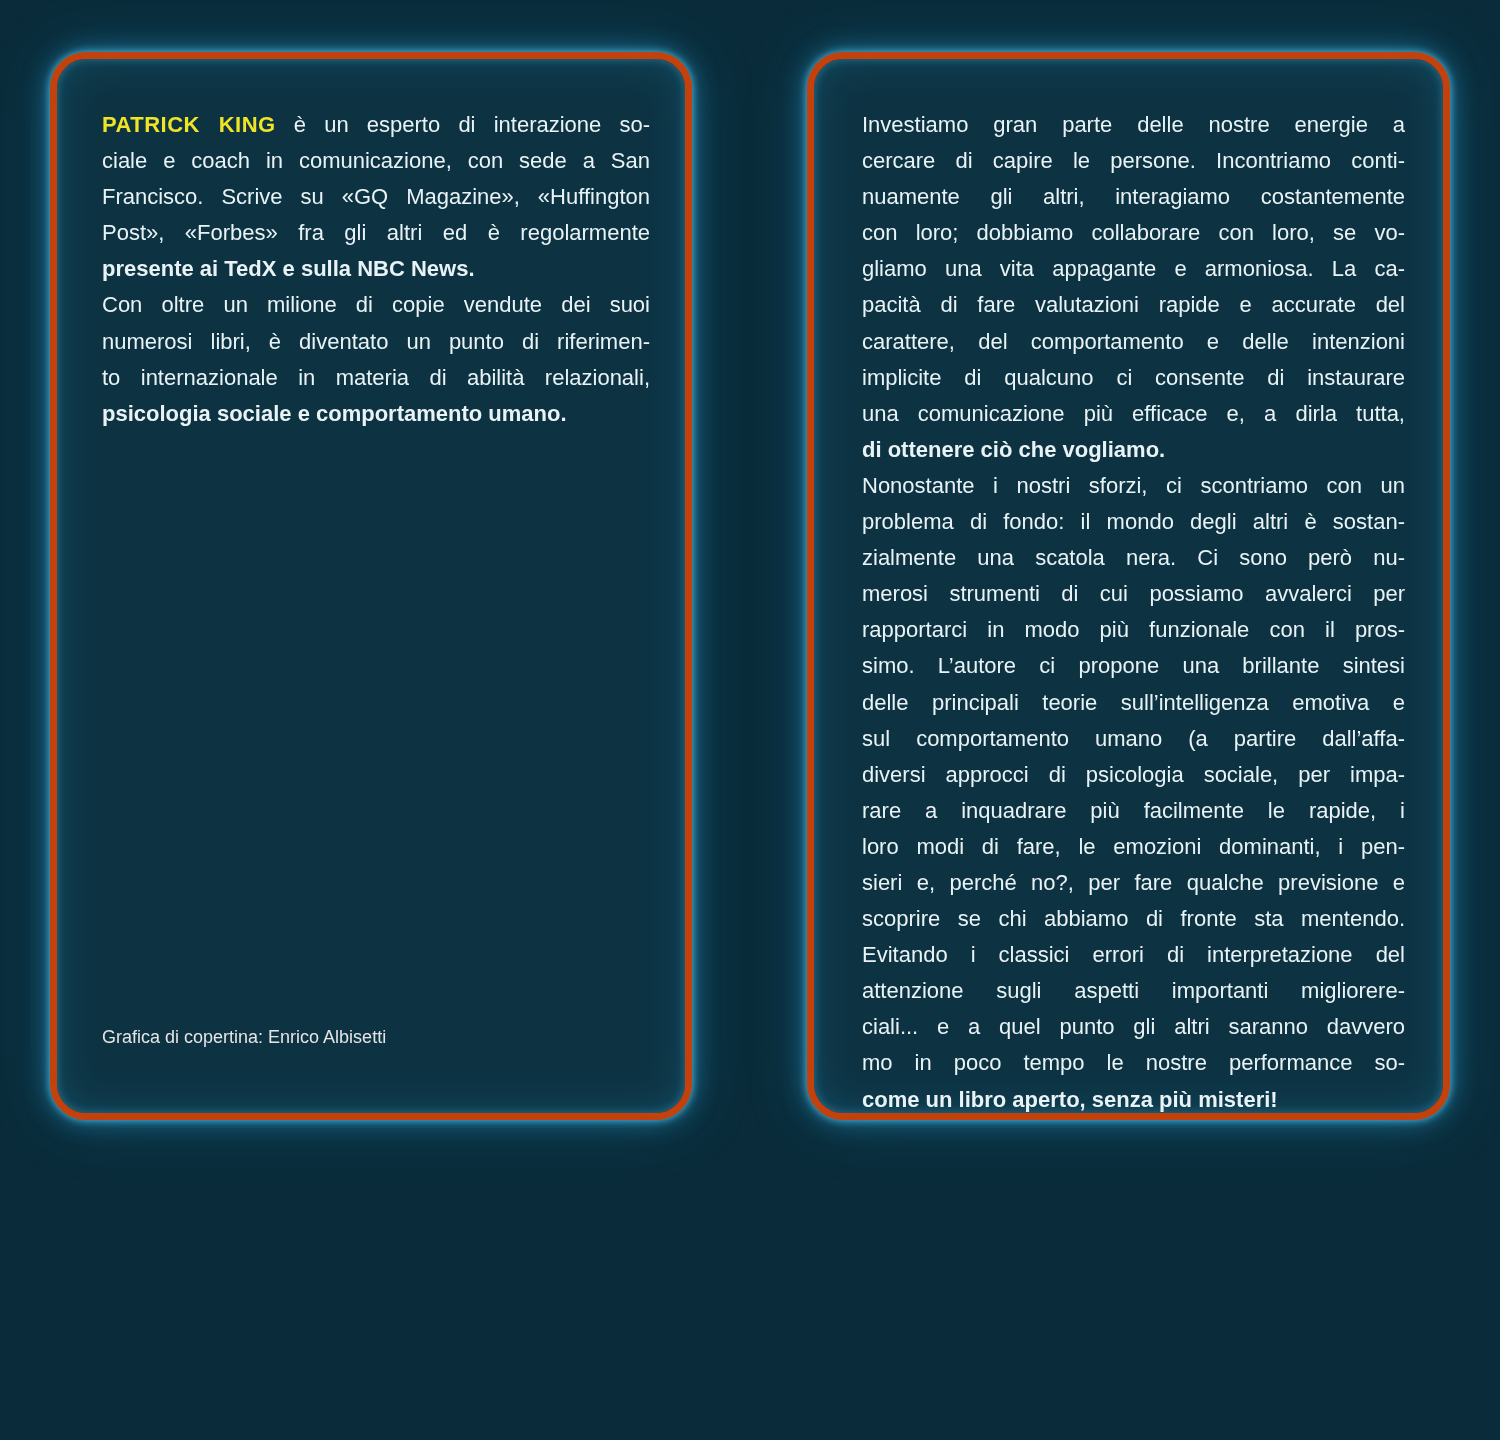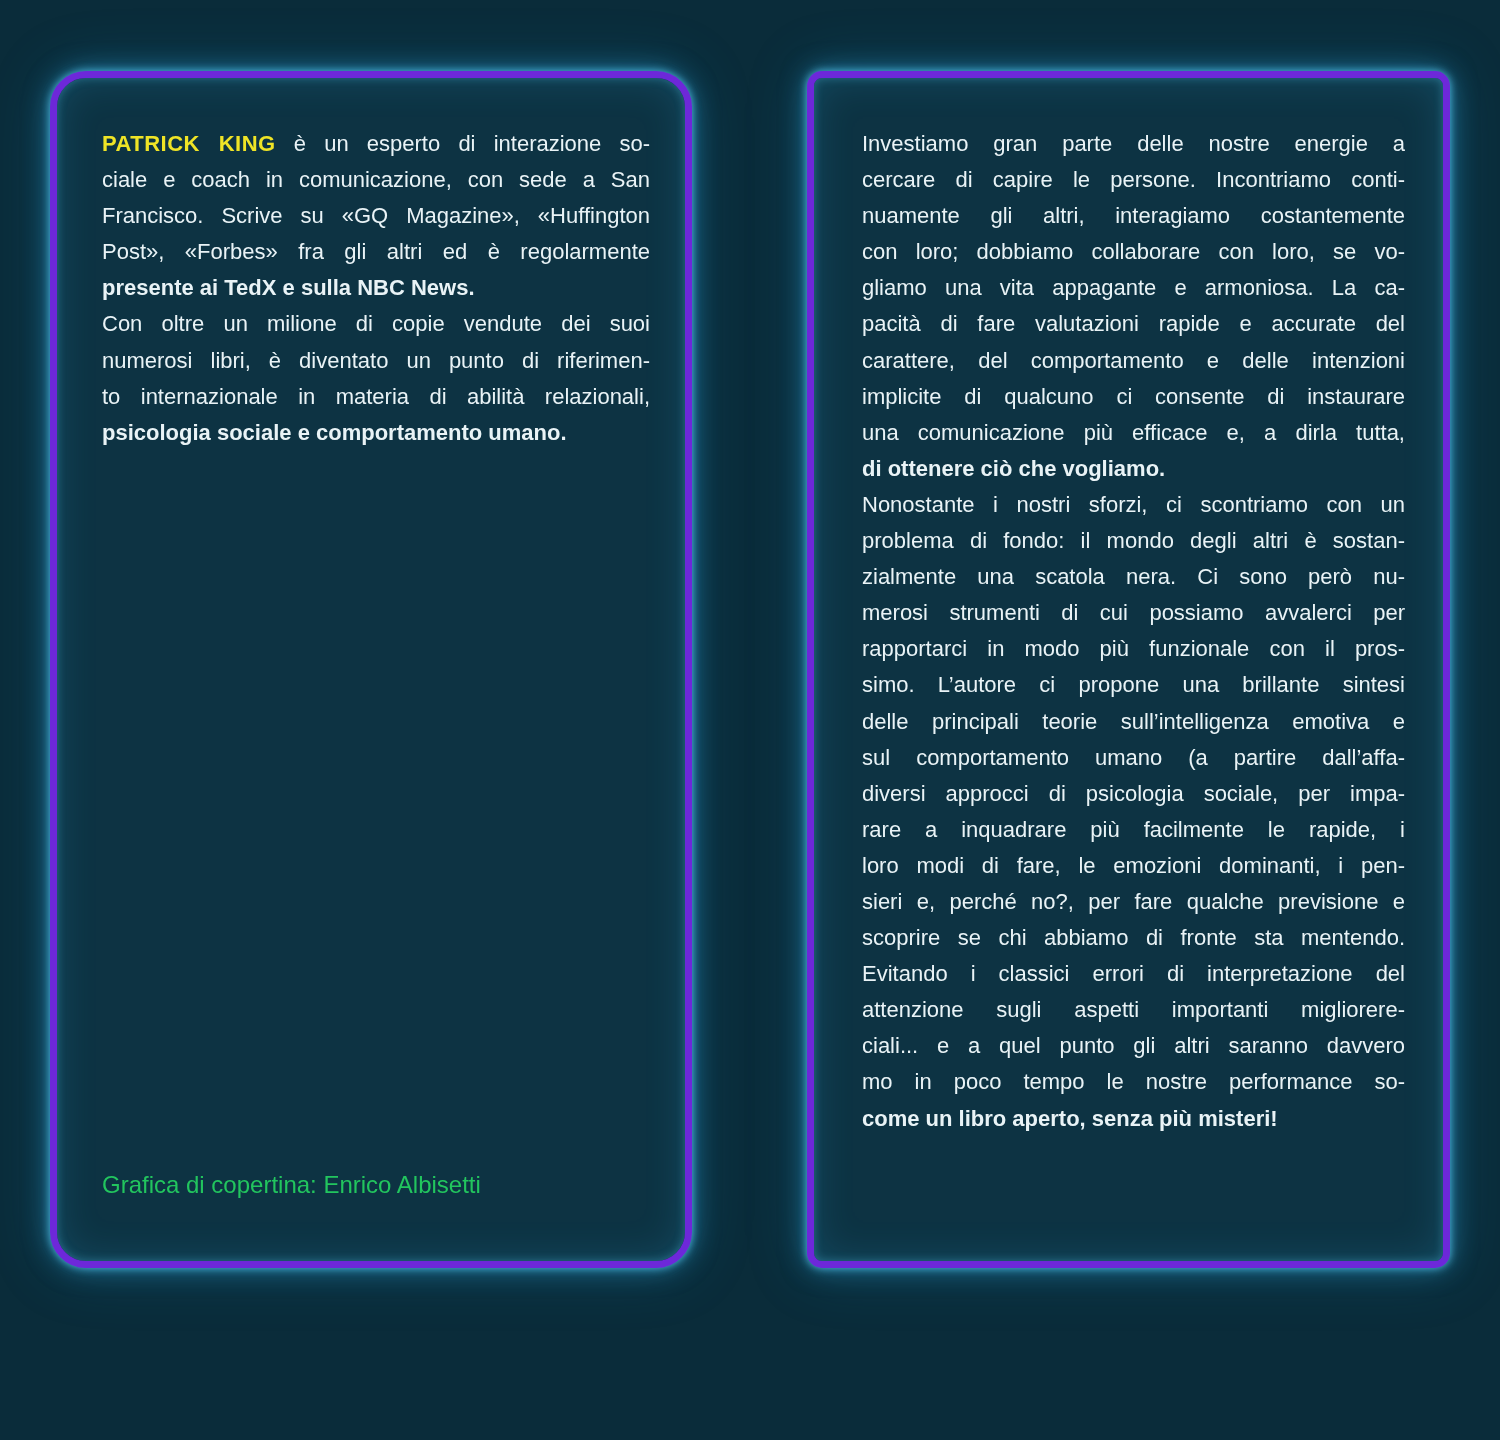--- a/index.html
+++ b/index.html
@@ -11,35 +11,34 @@
     position: relative;
     width: 1500px;
     height: 1440px;
     background: #0a2c3a;
     overflow: hidden;
     font-family: "Liberation Sans", sans-serif;
   }
   .panel {
     position: absolute;
     top: 52px;
-    height: 1197px;
+    height: 1068px;
     box-sizing: border-box;
     background: #0d3343;
-    border: 7px solid #6d28d9;
+    border: 7px solid #c2410c;
     border-radius: 36px;
     box-shadow:
       0 0 8px rgba(90, 205, 245, 0.85),
       0 0 26px rgba(45, 175, 230, 0.50),
       0 0 60px rgba(30, 150, 210, 0.25),
       inset 0 0 10px rgba(90, 205, 245, 0.35),
       inset 0 0 40px rgba(45, 175, 230, 0.20);
-    margin-top: 19px;
   }
   .panel.left  { left: 50px;  width: 642px; }
-  .panel.right { left: 807px; width: 643px; border-radius: 15px; }
+  .panel.right { left: 807px; width: 643px; }
   .panel-inner {
     position: relative;
     height: 100%;
     box-sizing: border-box;
   }
   .panel.left  .panel-inner { padding: 48px 35px 0 45px; }
   .panel.right .panel-inner { padding: 48px 38px 0 48px; }
   .para {
     color: #e9f3f6;
     font-size: 22px;
@@ -53,22 +52,22 @@
   .line.last { text-align-last: left; font-weight: bold; }
   .hl {
     color: #efe426;
     font-weight: bold;
     letter-spacing: 0.5px;
   }
   .credit {
     position: absolute;
     left: 45px;
     bottom: 64px;
-    color: #22c55e;
-    font-size: 24px;
+    color: #e5e5e5;
+    font-size: 18px;
     line-height: 24px;
   }
 </style>
 </head>
 <body>
 
 <div class="page">
 
   <section class="panel left">
     <div class="panel-inner">

